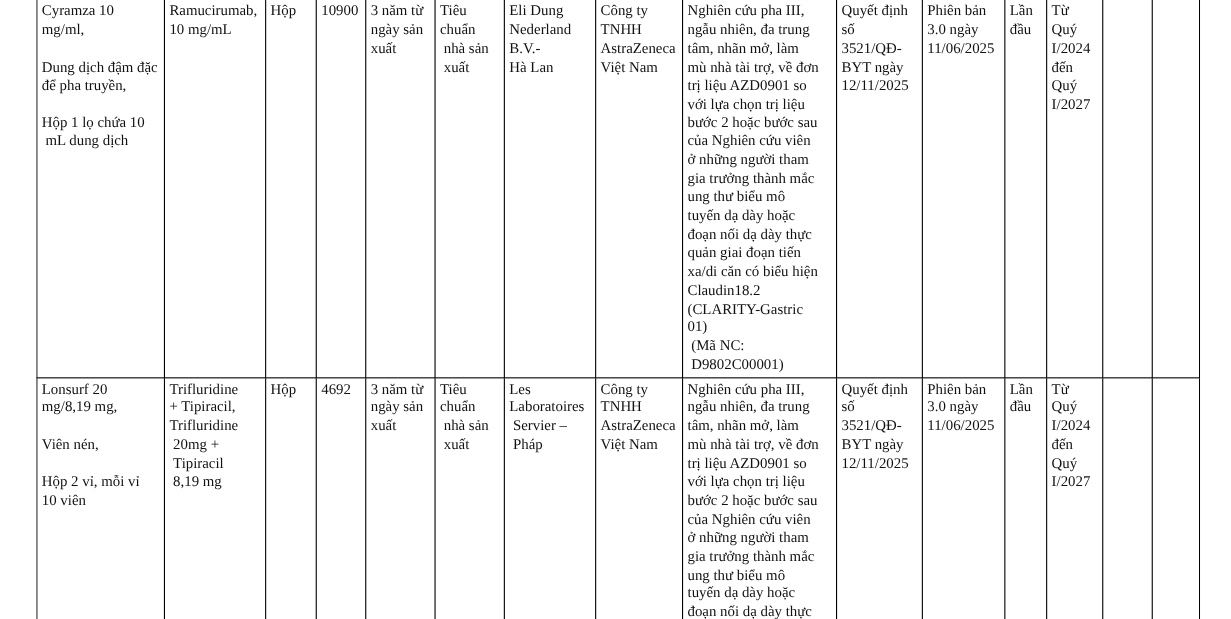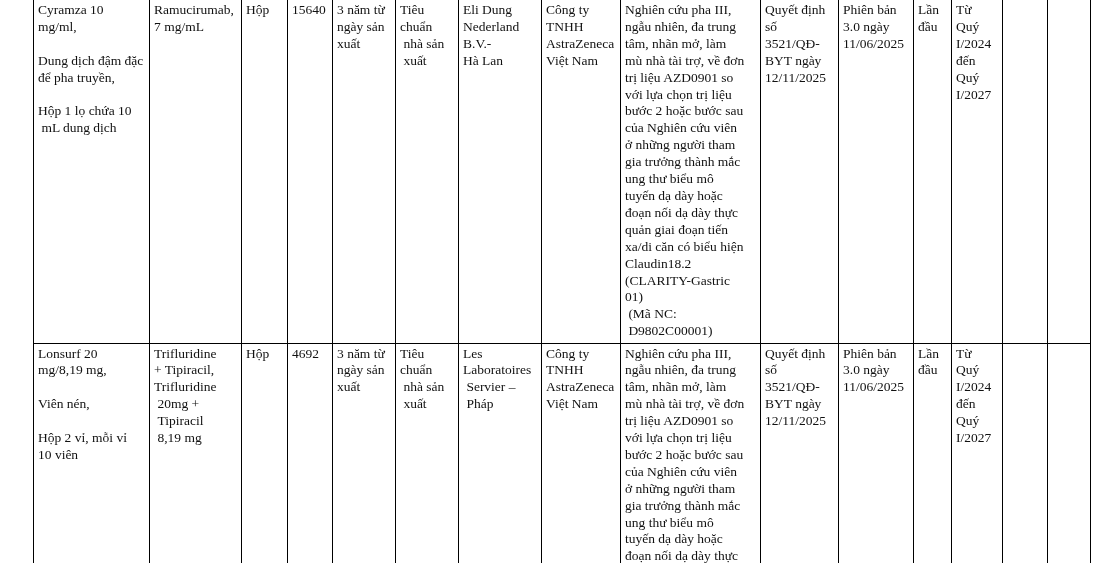--- a/index.html
+++ b/index.html
@@ -70,23 +70,23 @@
       <tr class="row-1">
         <td>Cyramza 10
 mg/ml,
 
 Dung dịch đậm đặc
 để pha truyền,
 
 Hộp 1 lọ chứa 10
  mL dung dịch</td>
         <td>Ramucirumab,
-7 mg/mL</td>
+10 mg/mL</td>
         <td>Hộp</td>
-        <td class="qty">15640</td>
+        <td class="qty">10900</td>
         <td>3 năm từ
 ngày sản
 xuất</td>
         <td>Tiêu
 chuẩn
  nhà sản
  xuất</td>
         <td>Eli Dung
 Nederland
 B.V.-

